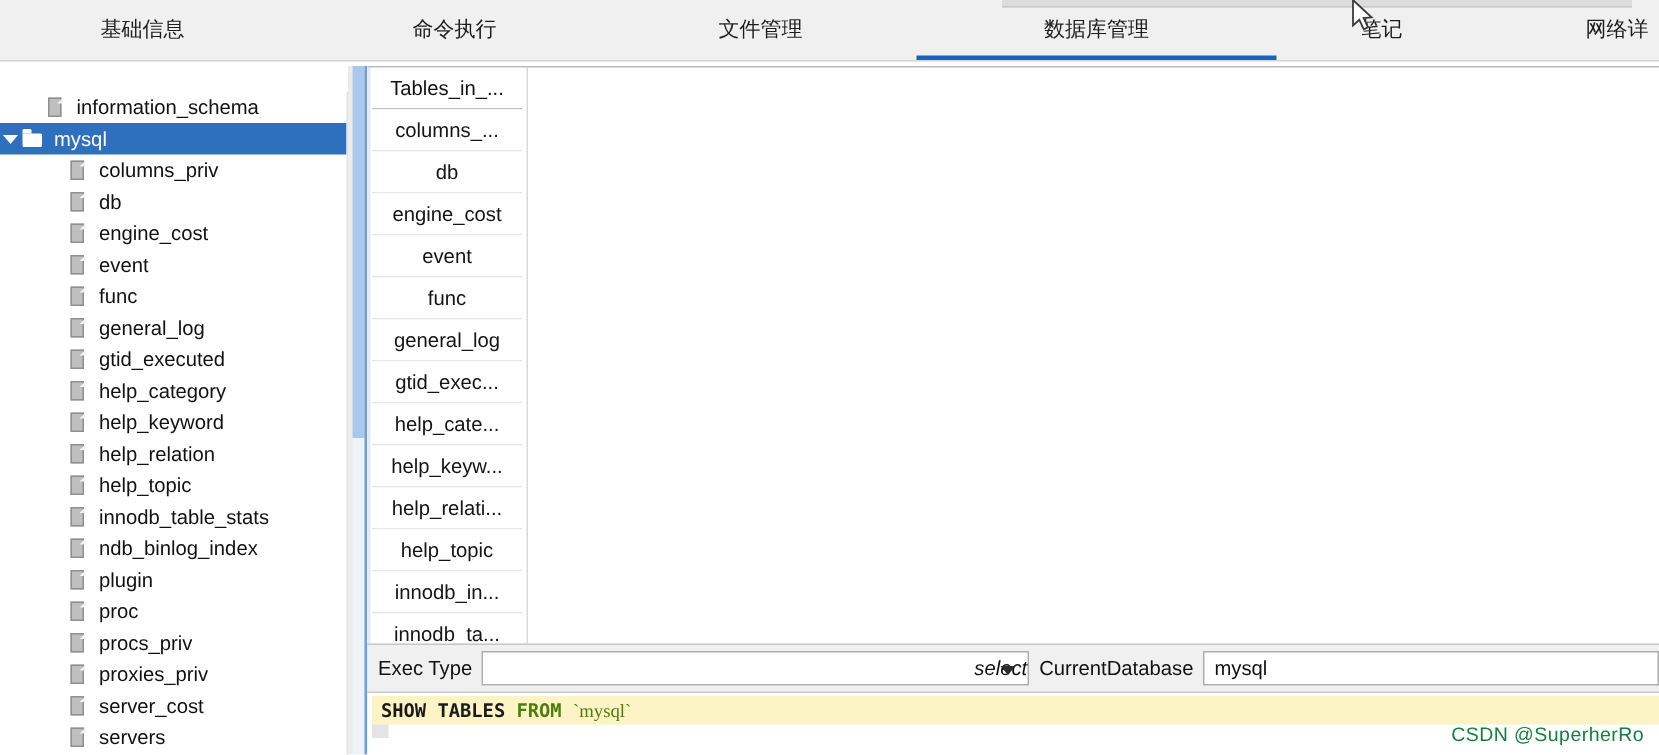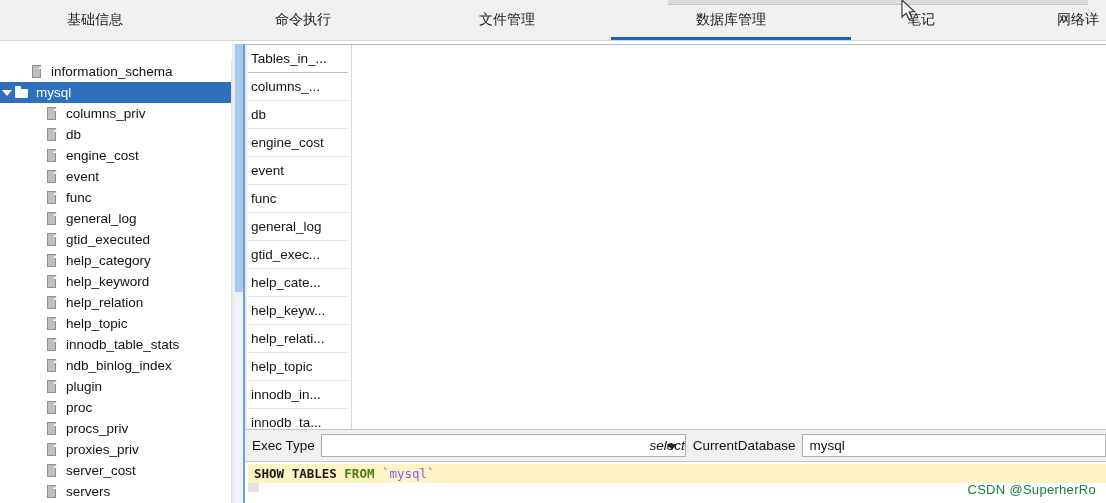--- a/index.html
+++ b/index.html
@@ -115,20 +115,21 @@
   }
   .grid{
     position:absolute;left:3px;top:0;width:100%;
   }
   .grid-col{
     position:absolute;left:0;top:0;width:100px;
   }
   .cellrow{
     height:28px;line-height:28px;
     font-size:13.5px;color:#141414;
+    text-align:center;
     border-bottom:1px solid #e6e6e6;
     background:#ffffff;
     overflow:hidden;white-space:nowrap;text-overflow:ellipsis;
     padding:0 3px;
     box-sizing:border-box;
     cursor:default;
   }
   .cellrow.head{
     border-bottom:1px solid #c3c3c3;
     color:#111;
@@ -189,21 +190,21 @@
     white-space:pre;
     color:#111;
     padding-left:6px;
     box-sizing:border-box;
   }
   .editor .gutter{
     position:absolute;left:3px;top:21px;width:11px;height:9px;background:#e4e4e4;
   }
   .kw{color:#4d7c0f;font-weight:bold;}
   .kw2{color:#1a1a1a;font-weight:bold;}
-  .tick{color:#8b5cf6;}
+  .tick{color:#4d7c0f;font-family:Liberation Serif, serif;}
 
   .watermark{
     position:absolute;right:10px;bottom:6px;
     font-size:13px;color:#15803d;
     letter-spacing:.3px;
     user-select:none;
   }
 
   .cursor{position:absolute;pointer-events:none;}
 </style>

